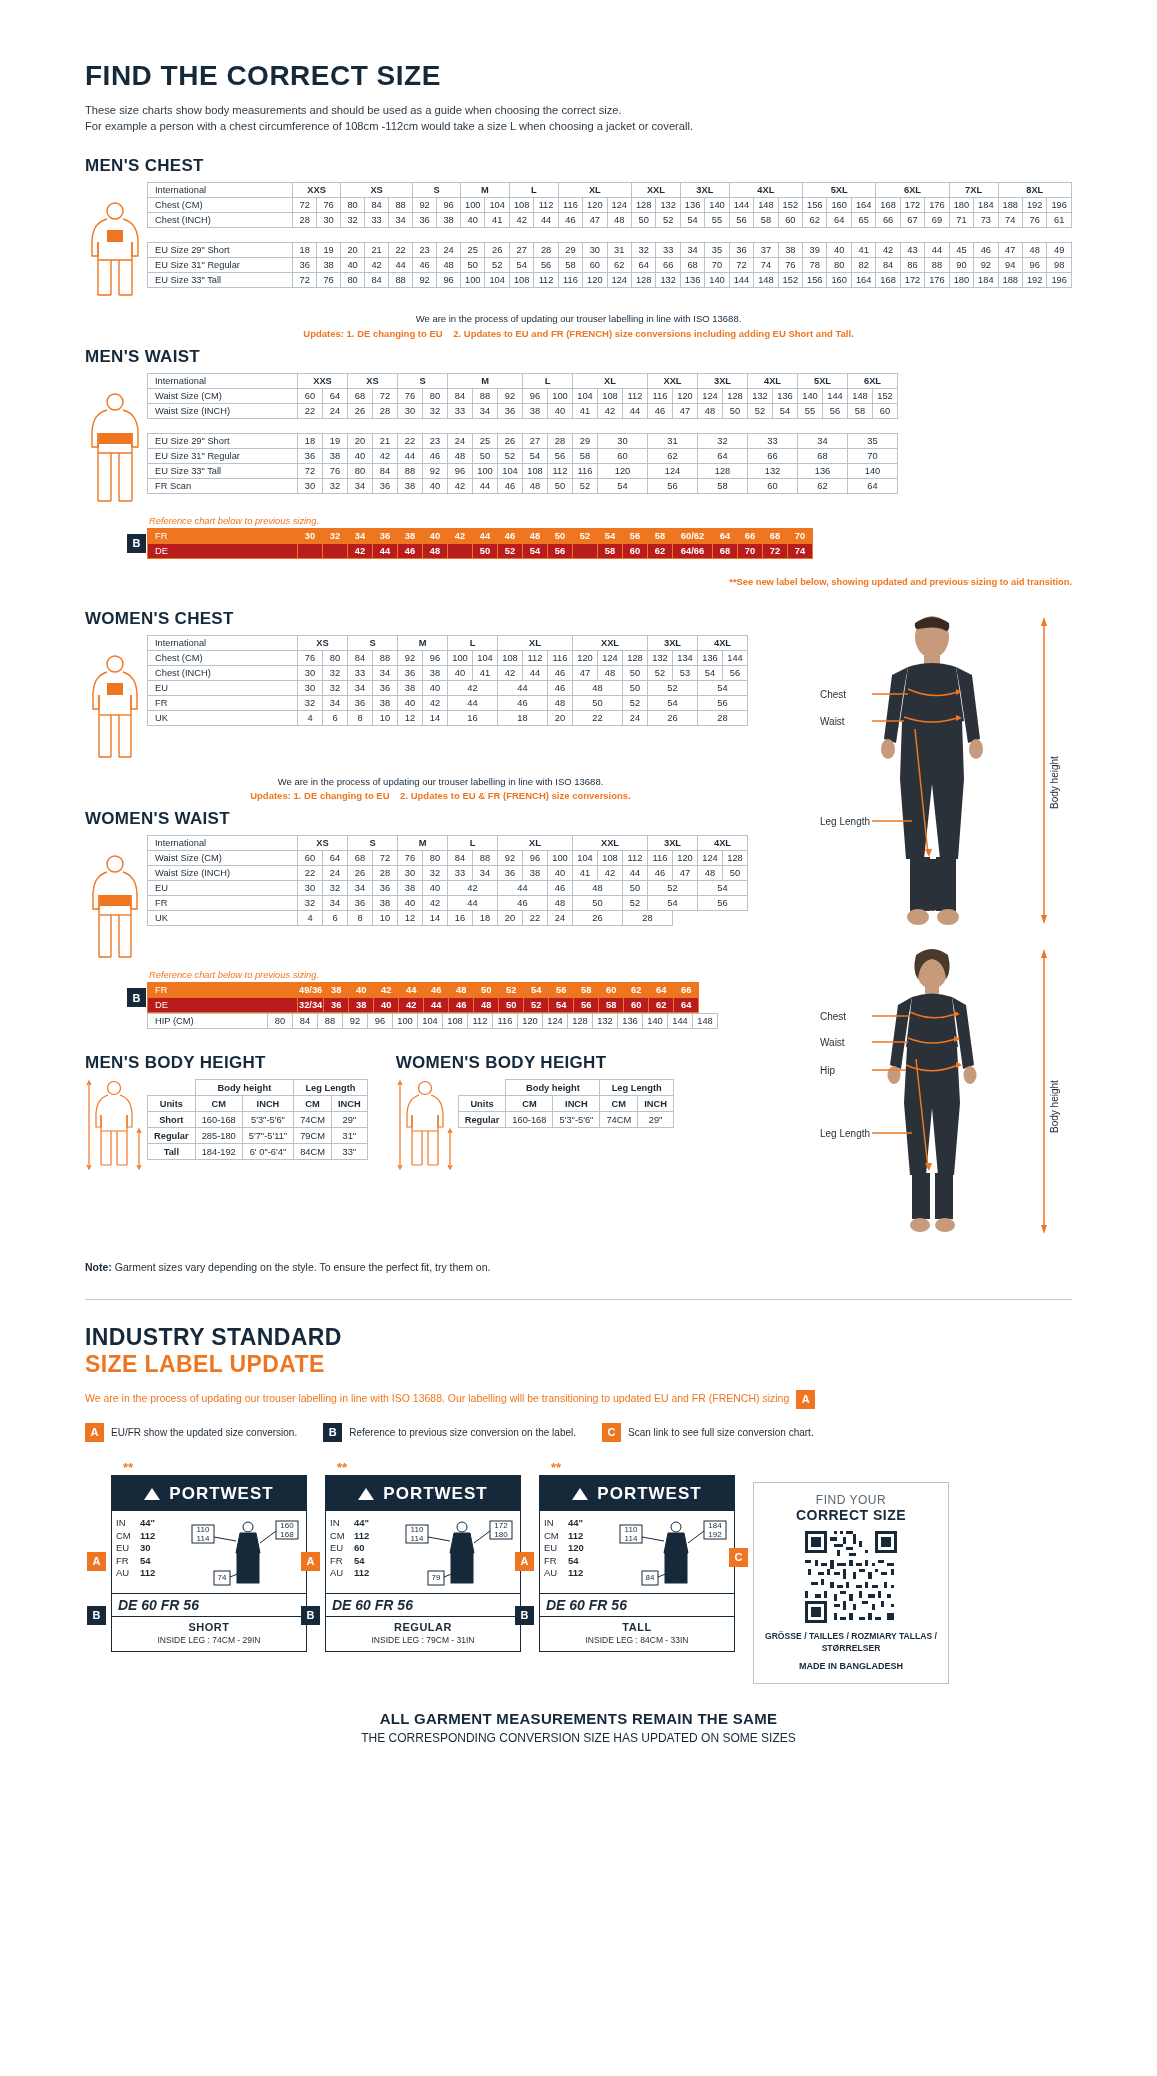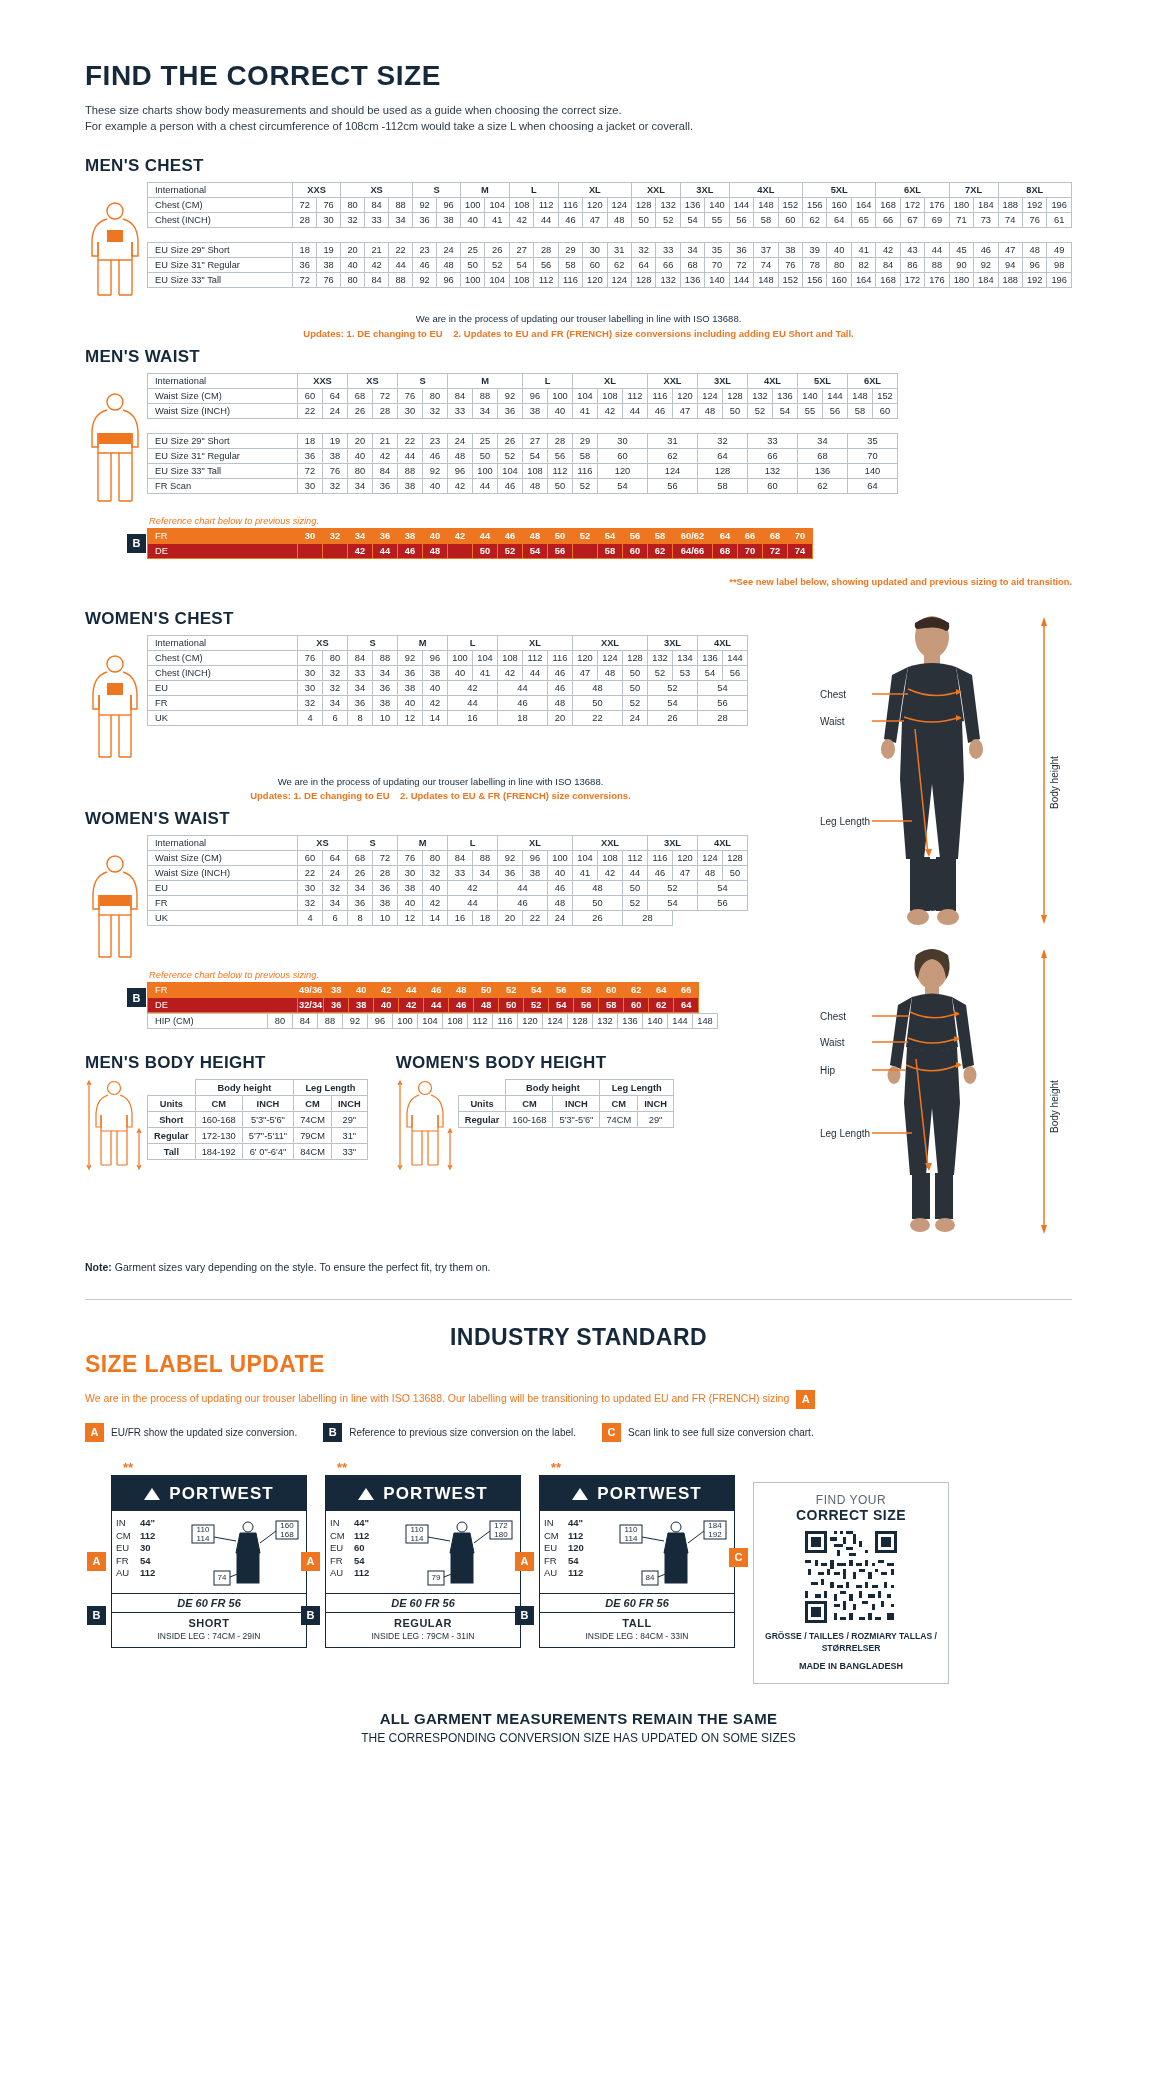--- a/index.html
+++ b/index.html
@@ -103,21 +103,21 @@
   .bh-table th, .bh-table td {
     border:1px solid #b9c2c9; text-align:center; padding:2px 6px; height:16px;
   }
 
   .note-line { font-size:10.5px; margin-top:18px; color:#1d2a35; }
   .note-line b { font-weight:bold; }
 
   hr.sep { border:none; border-top:1px solid #c5ccd2; margin:26px 0 24px 0; }
 
   
-  h2.ind1 { font-size:23px; font-weight:bold; color:#16293b; margin:0; letter-spacing:0.4px;text-align:center;}
+  h2.ind1 { font-size:23px; font-weight:bold; color:#16293b; margin:0; letter-spacing:0.4px;}
   h2.ind2 { font-size:23px; font-weight:bold; color:#ef7620; margin:0 0 12px 0; letter-spacing:0.4px;}
   .ind-line { font-size:10.5px; color:#ef7620; margin-bottom:14px; }
   .legend { display:flex; gap:26px; font-size:10px; align-items:center; margin-bottom:18px; }
   .legend .item { display:flex; align-items:center; gap:7px; }
 
   
   .labels-row { display:flex; gap:18px; align-items:flex-start; }
   .label-card { width:196px; position:relative; }
   .stars { color:#ef7620; font-weight:bold; font-size:13px; margin-left:12px; }
   .label-box { border:1px solid #16293b; background:#fff; }
@@ -127,21 +127,21 @@
     display:flex; align-items:center; justify-content:center; gap:9px;
   }
   .tri { width:0;height:0;border-left:8px solid transparent;border-right:8px solid transparent;border-bottom:12px solid #fff; }
   .label-body { display:flex; padding:6px 4px 2px 4px; font-size:9.5px; }
   .lb-left { width:74px; }
   .lb-left div { display:flex; gap:4px; line-height:1.32; }
   .lb-left div span.k { width:20px; font-weight:normal; }
   .lb-left div span.v { font-weight:bold; }
   .lb-mid { flex:1; position:relative; height:74px; }
   .label-de {
-    border-top:1px solid #16293b; font-size:11px; padding:3px 6px; font-style:italic; font-weight:bold;text-align:center;
+    border-top:1px solid #16293b; font-size:14px; padding:3px 6px; font-style:italic; font-weight:bold;
   }
   .label-foot {
     border-top:1px solid #16293b; text-align:center; padding:4px 2px 6px 2px;
   }
   .label-foot .t1 { font-size:11px; font-weight:bold; letter-spacing:0.5px; }
   .label-foot .t2 { font-size:8.5px; margin-top:2px; }
   .side-badge { position:absolute; left:-24px; }
 
   
   .qr-card { width:196px; border:1px solid #b9c2c9; text-align:center; padding:10px 8px 12px 8px; }
@@ -1019,21 +1019,21 @@
               <tbody>
                 <tr>
                   <td style="font-weight:bold">Short</td>
                   <td>160-168</td>
                   <td>5'3"-5'6"</td>
                   <td>74CM</td>
                   <td>29"</td>
                 </tr>
                 <tr>
                   <td style="font-weight:bold">Regular</td>
-                  <td>172-130</td>
+                  <td>285-180</td>
                   <td>5'7"-5'11"</td>
                   <td>79CM</td>
                   <td>31"</td>
                 </tr>
                 <tr>
                   <td style="font-weight:bold">Tall</td>
                   <td>184-192</td>
                   <td>6' 0"-6'4"</td>
                   <td>84CM</td>
                   <td>33"</td>

